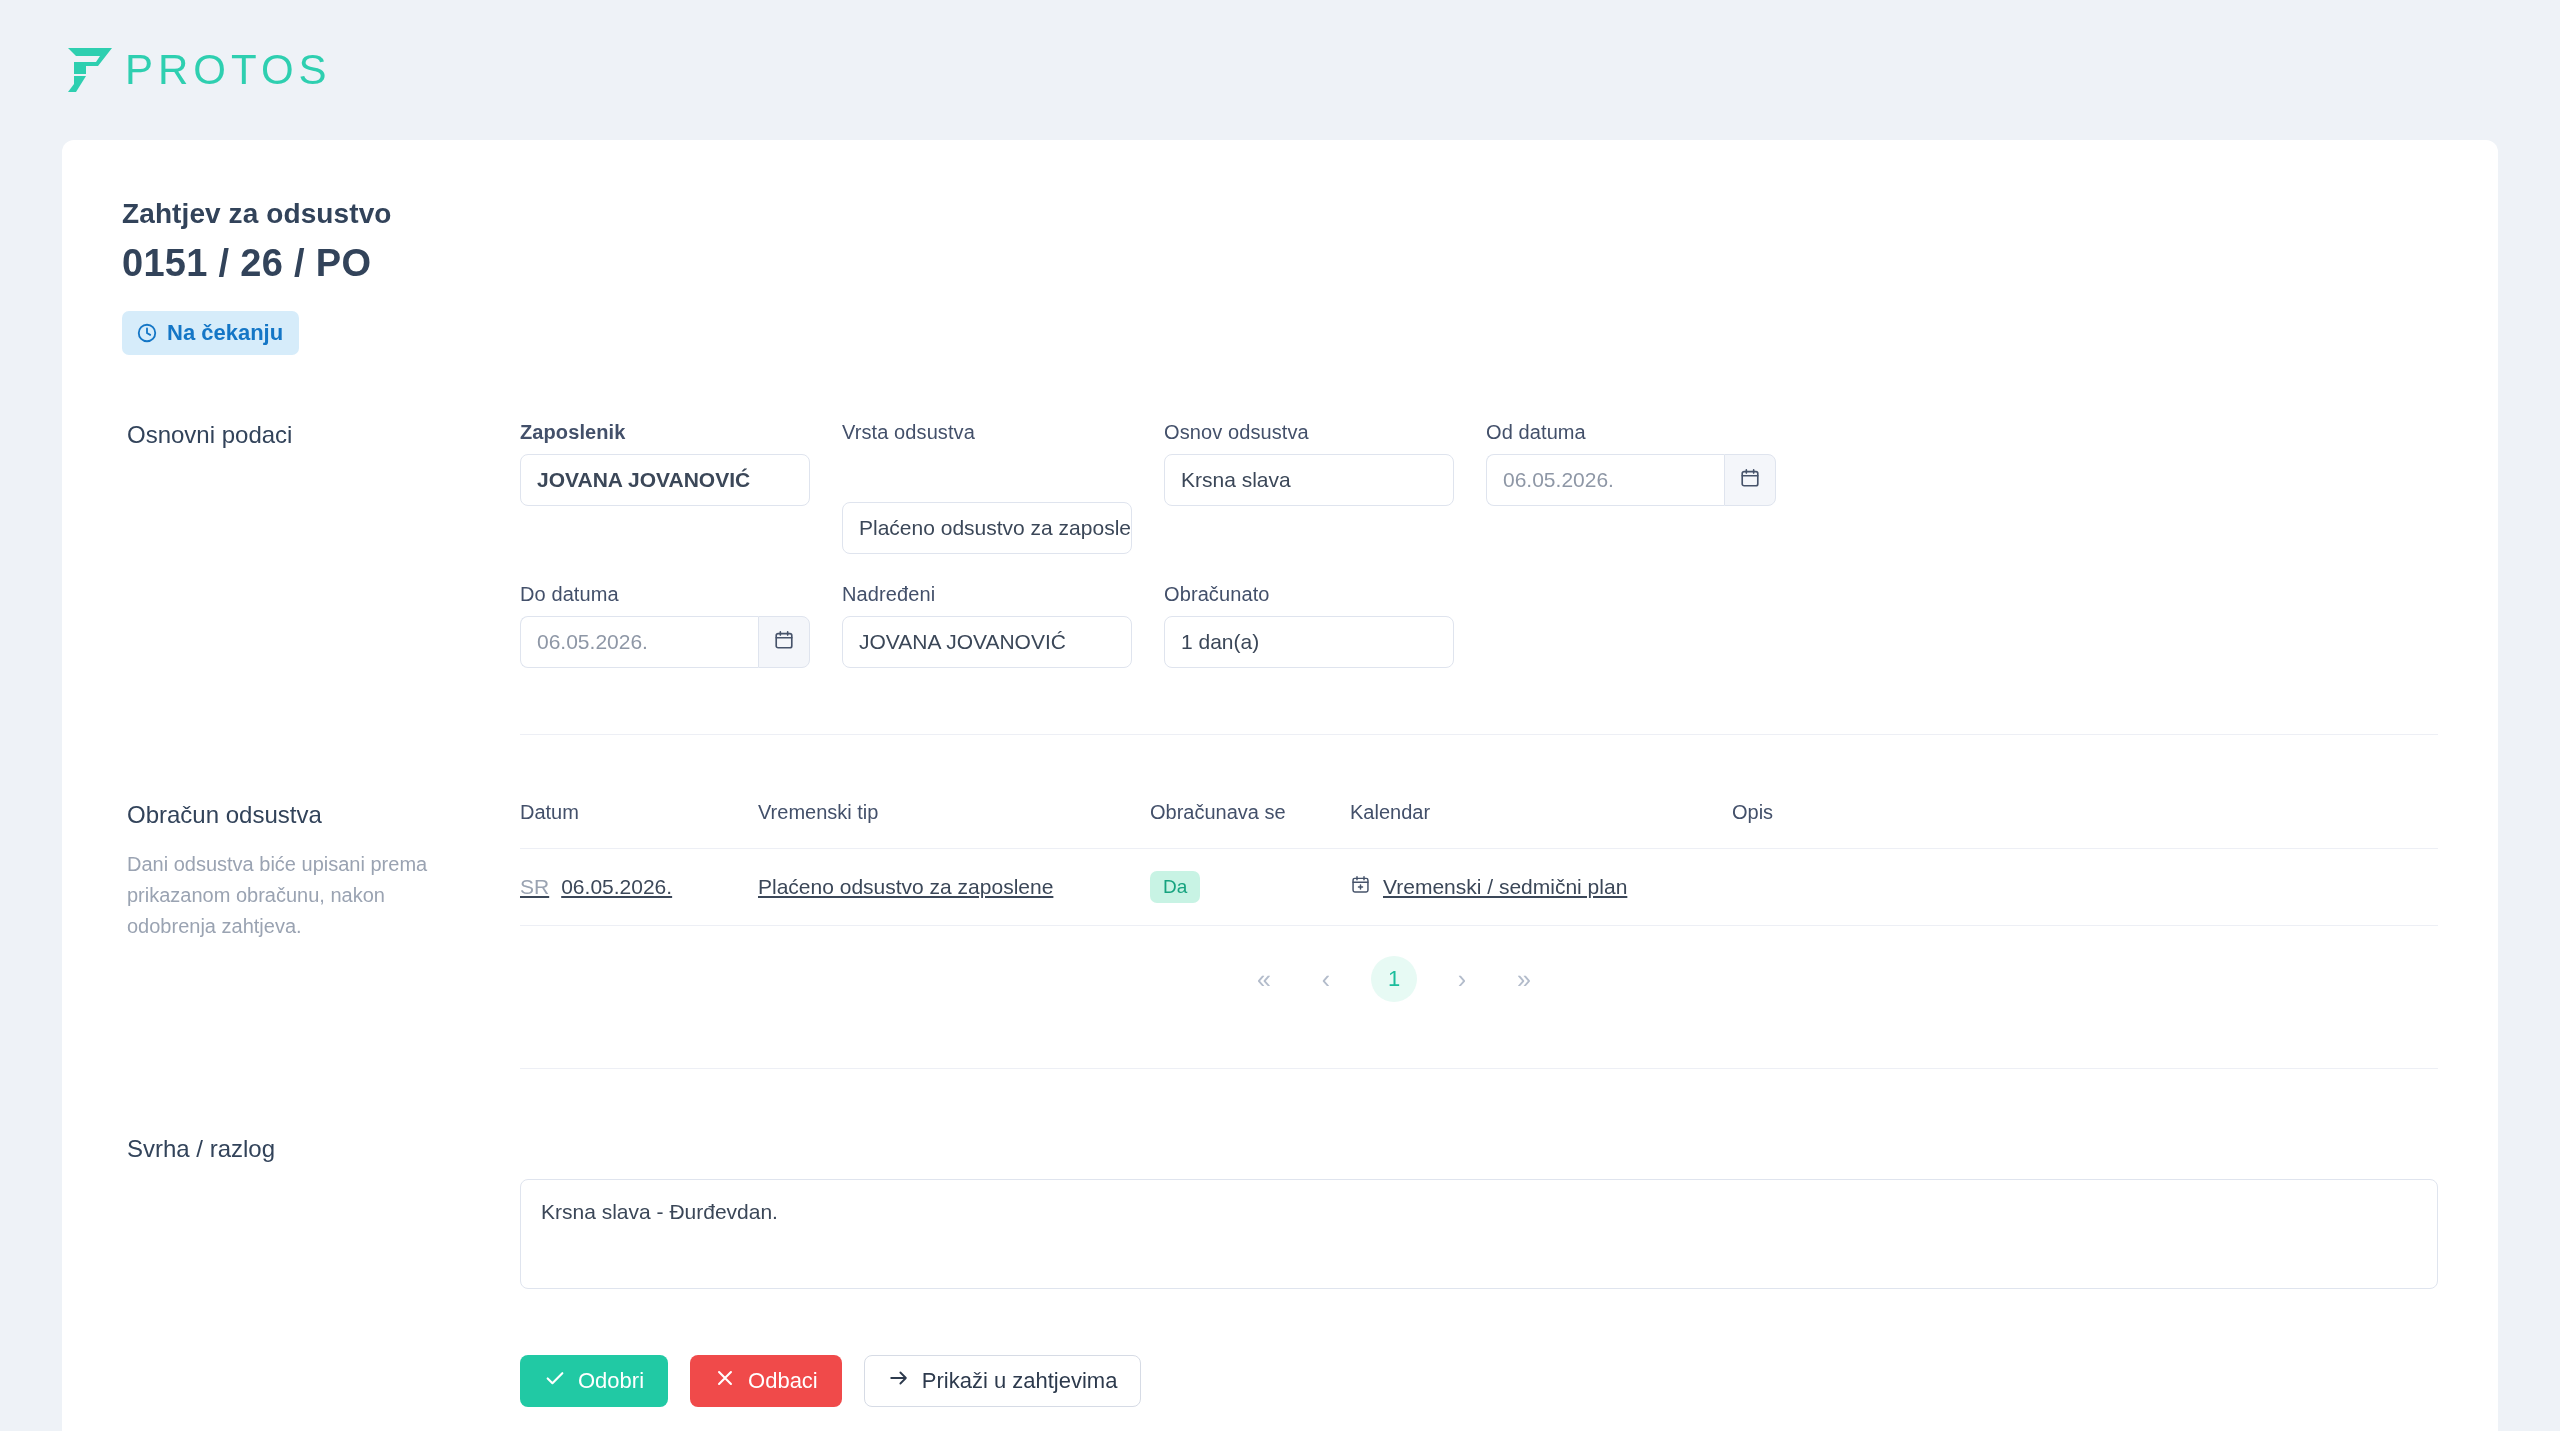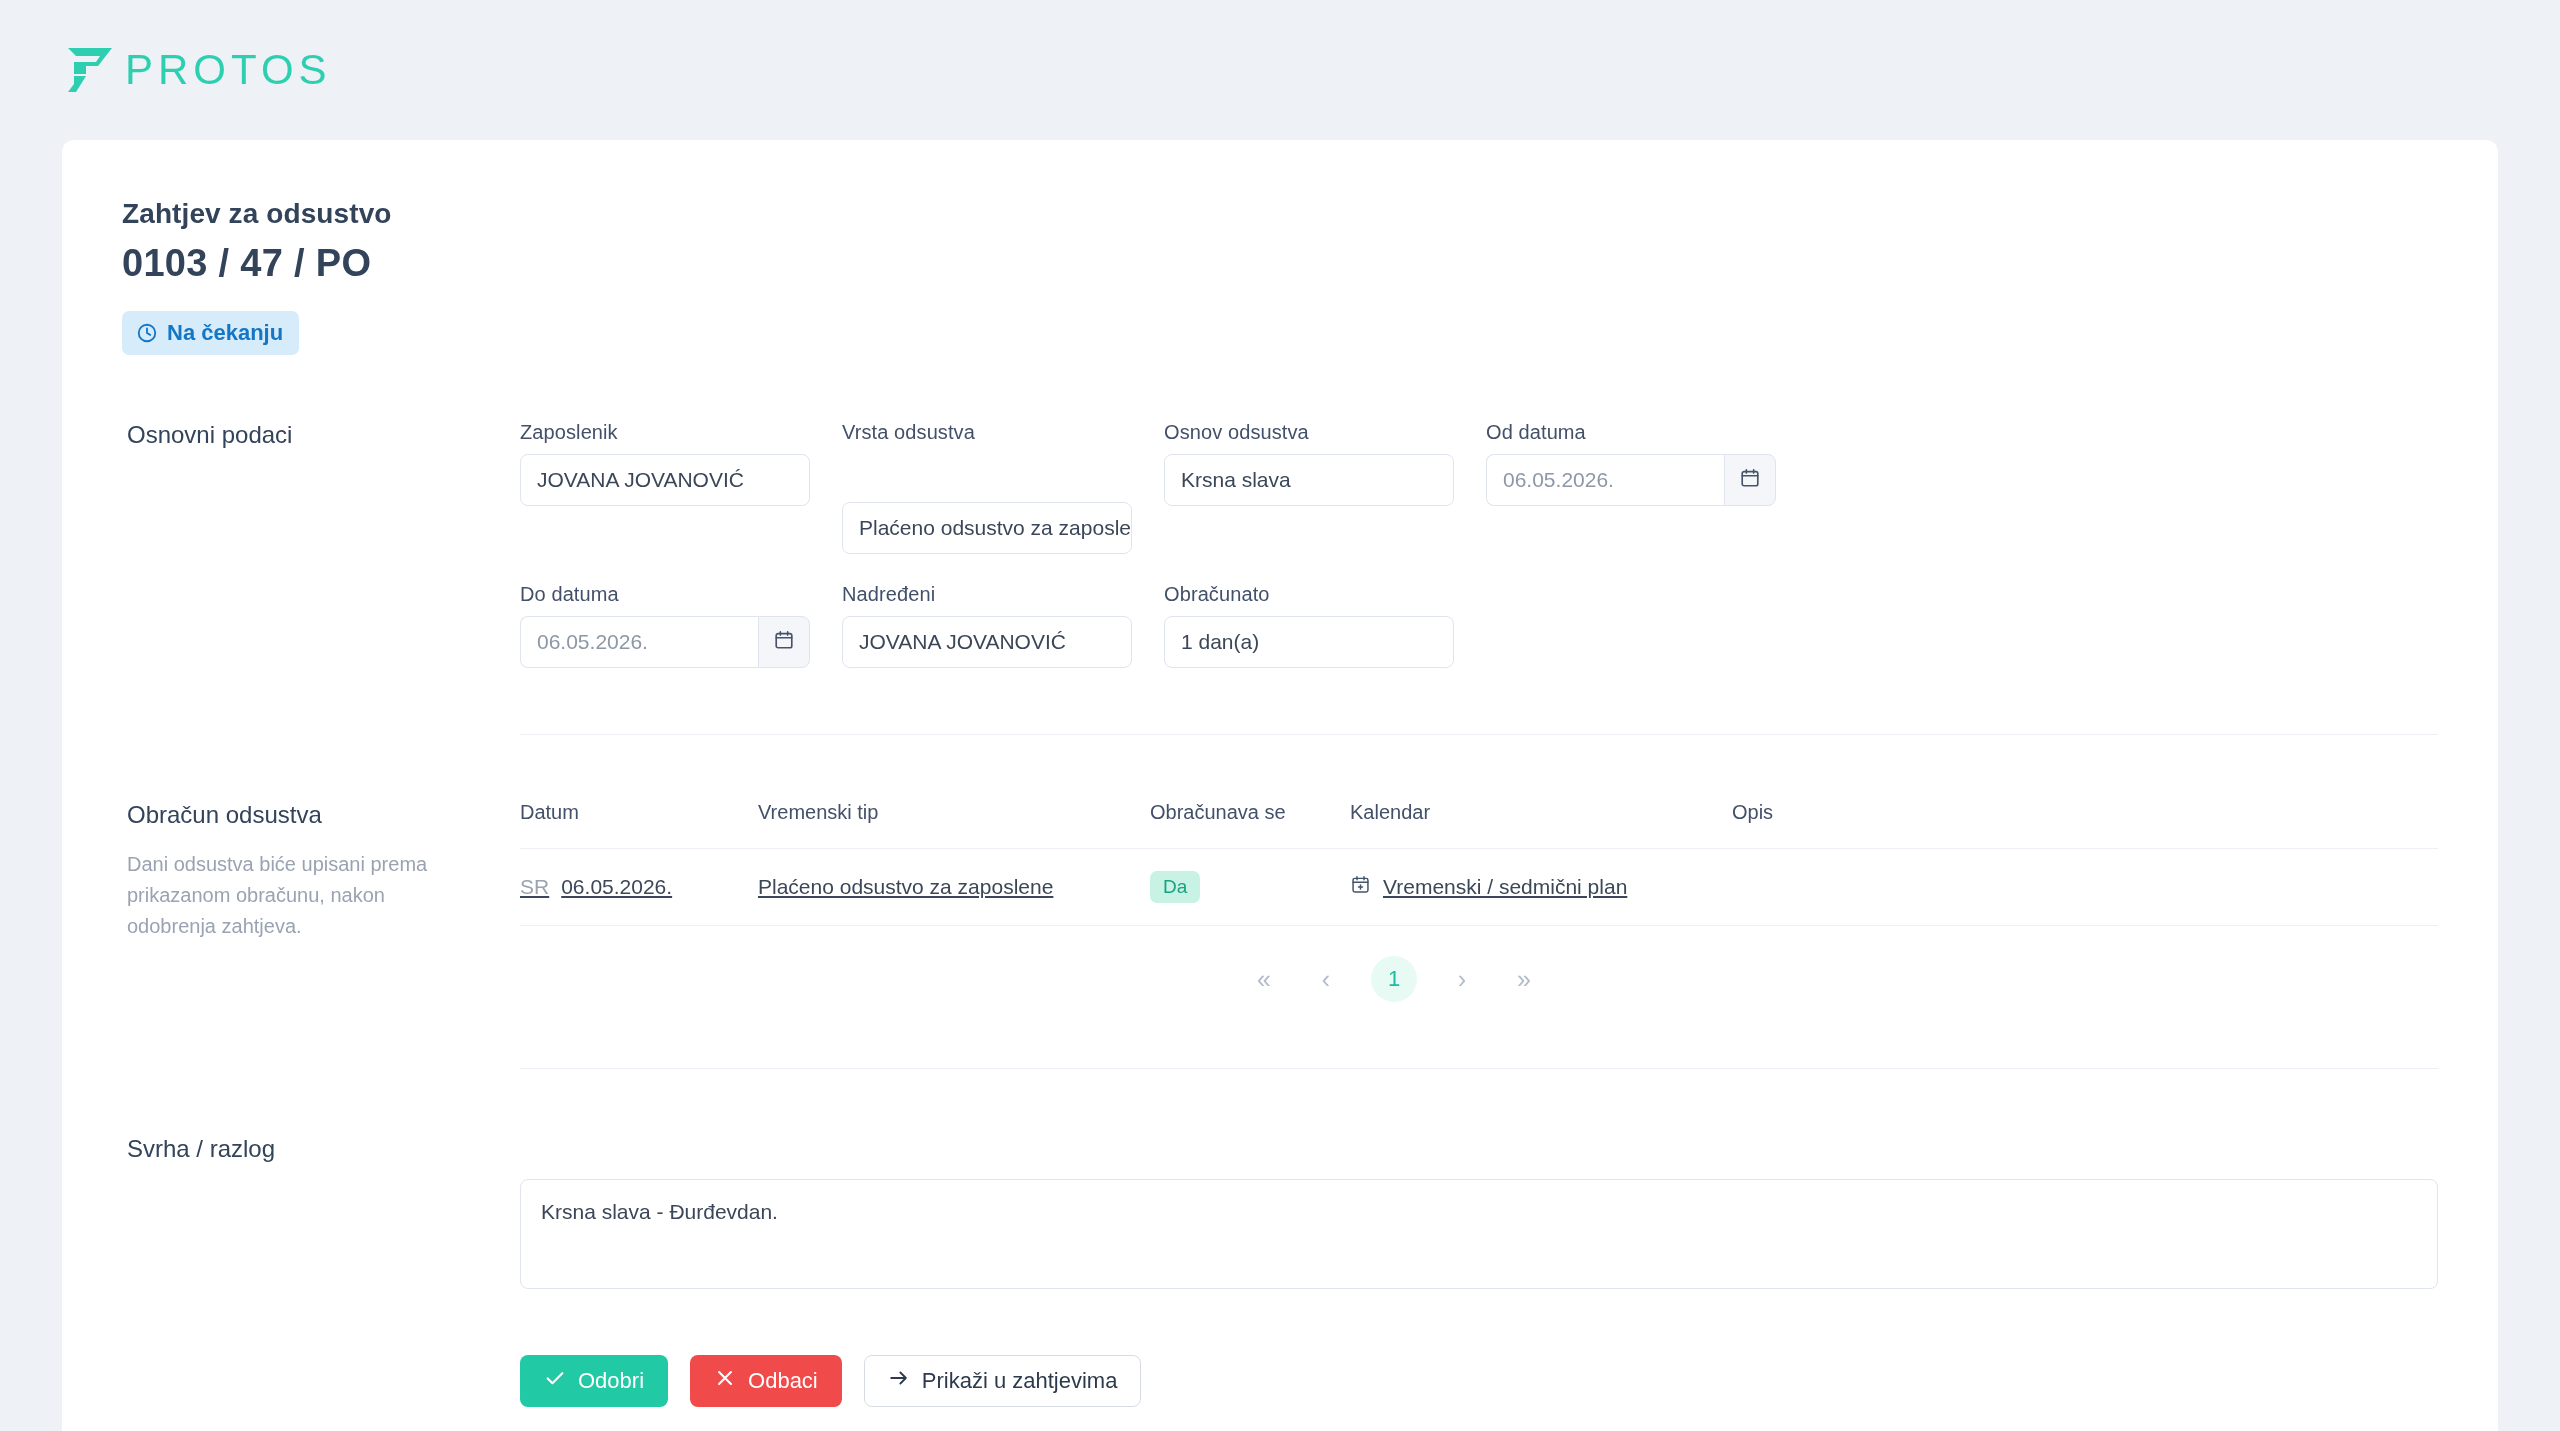--- a/index.html
+++ b/index.html
@@ -73,21 +73,21 @@
   .input-group { display: flex; }
   .input-group .input {
     border-top-right-radius: 0; border-bottom-right-radius: 0; border-right: none; flex: 1;
   }
   .date-btn {
     width: 52px; height: 52px; flex: 0 0 52px;
     border: 1px solid #dfe4ee; border-radius: 0 8px 8px 0;
     background: #f4f6fa; display: flex; align-items: center; justify-content: center;
     cursor: pointer;
   }
-  .w-zaposlenik { width: 290px; }
+  .w-zaposlenik { width: 290px; font-weight: bold; }
   .w-vrsta      { width: 290px; gap: 48px; }
   .w-osnov      { width: 290px; }
   .w-od         { width: 290px; }
   .w-do         { width: 290px; }
   .w-nad        { width: 290px; }
   .w-obr        { width: 290px; }
 
   .divider { height: 1px; background: #edeff5; margin-top: 66px; }
 
   
@@ -162,21 +162,21 @@
         </svg>
       </span>
       <span class="logo-word">PROTOS</span>
     </div>
   </div>
 
   <div class="card">
 
     <div>
       <div class="doc-kind">Zahtjev za odsustvo</div>
-      <div class="doc-no">0103 / 47 / PO</div>
+      <div class="doc-no">0151 / 26 / PO</div>
     </div>
 
     <div class="status-badge">
       <span>
         <svg width="22" height="22" viewBox="0 0 24 24" fill="none" stroke="#1476c6" stroke-width="2">
           <circle cx="12" cy="12" r="9"></circle>
             <path d="M12 7v5l3.5 2" stroke-linecap="round"></path>
         </svg>
       </span>
       <span>Na čekanju</span>

